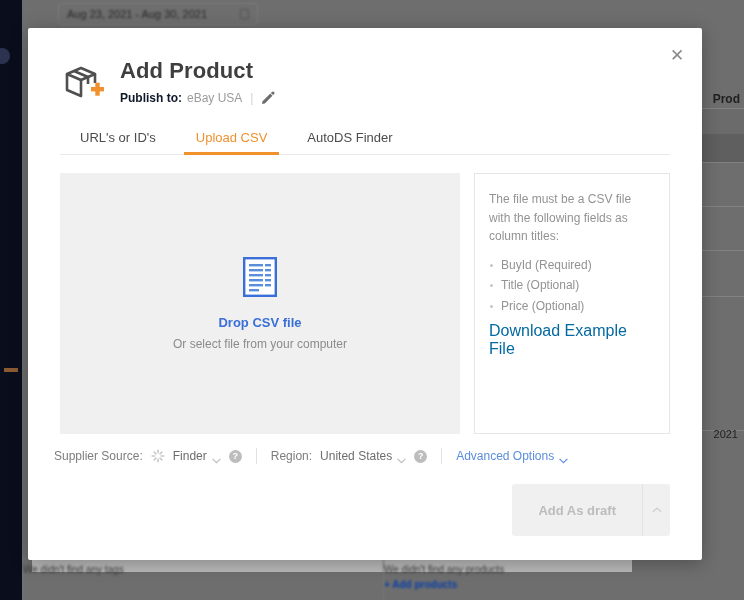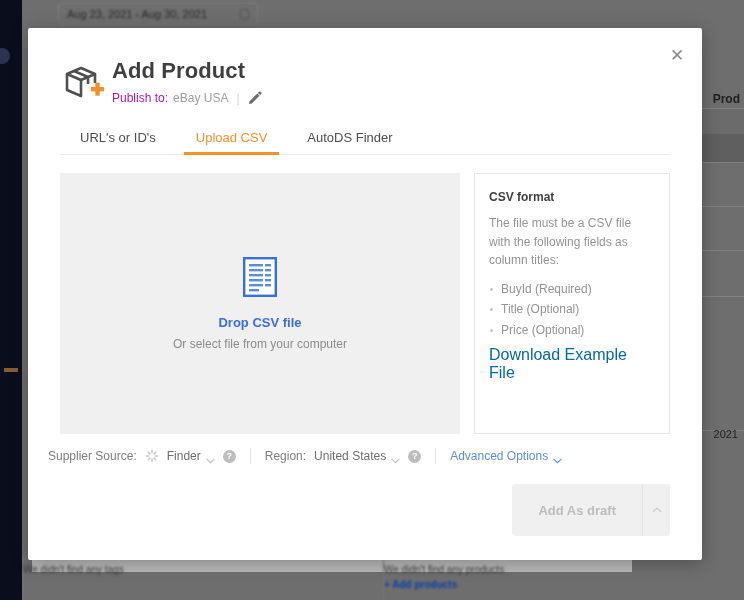--- a/index.html
+++ b/index.html
@@ -95,34 +95,34 @@
   .close-btn {
     position: absolute; right: 12px; top: 14px;
     width: 26px; height: 26px;
     display: flex; align-items: center; justify-content: center;
     color: #8c8c8c; font-size: 17px; line-height: 1;
     cursor: pointer; user-select: none;
   }
 
   .modal-head {
     padding: 28px 32px 0 32px;
-    display: flex; align-items: flex-start; gap: 6px;
+    display: flex; align-items: flex-start; gap: 14px;
   }
   .box-icon { width: 46px; height: 46px; flex: none; margin-top: 4px; }
   .head-text { padding-top: 2px; }
   .head-title {
     font-size: 22px; font-weight: bold; color: #3f3f3f;
     letter-spacing: .1px; line-height: 1.2;
   }
   .head-sub {
     margin-top: 7px;
     font-size: 12px; color: #9b9b9b;
     display: flex; align-items: center; gap: 5px;
   }
-  .head-sub .lbl { color: #a21caf; font-weight: normal; }
+  .head-sub .lbl { color: #0f172a; font-weight: bold; }
   .head-sub .sep { color: #d2d2d2; margin: 0 3px; }
   .pencil { width: 14px; height: 14px; cursor: pointer; }
 
   
   .tabs {
     margin: 18px 32px 0 32px;
     border-bottom: 1px solid #e9e9e9;
     display: flex; align-items: flex-start; gap: 0;
   }
   .tab {
@@ -175,21 +175,21 @@
   .csv-list li::before {
     content: ""; position: absolute; left: 1px; top: 9px;
     width: 3px; height: 3px; border-radius: 50%; background: #c6c6c6;
   }
   .csv-link {
     font-size: 16px; color: #0369a1; text-decoration: none; cursor: pointer;
   }
 
   
   .modal-foot {
-    padding: 14px 32px 0 20px;
+    padding: 14px 32px 0 26px;
     display: flex; align-items: center; gap: 8px;
     font-size: 12px; color: #7d7d7d;
     flex-wrap: nowrap;
   }
   .foot-label { color: #7d7d7d; white-space: nowrap; }
   .walmart-icon { width: 14px; height: 14px; flex: none; }
   .ddl {
     display: flex; align-items: center; gap: 5px;
     color: #6d6d6d; cursor: pointer; white-space: nowrap;
   }
@@ -329,21 +329,20 @@
             <rect x="22" y="27" width="6" height="2.4"></rect>
             <rect x="6" y="32" width="10" height="2.4"></rect>
           </g>
         </svg>
       </span>
       <div class="drop-title">Drop CSV file</div>
       <div class="drop-sub">Or select file from your computer</div>
     </div>
 
     <div class="csv-panel">
-      <h4>CSV format</h4>
       <p>The file must be a CSV file with the following fields as column titles:</p>
       <ul class="csv-list">
         <li>BuyId (Required)</li>
         <li>Title (Optional)</li>
         <li>Price (Optional)</li>
       </ul>
       <a class="csv-link">Download Example File</a>
     </div>
   </div>
 

